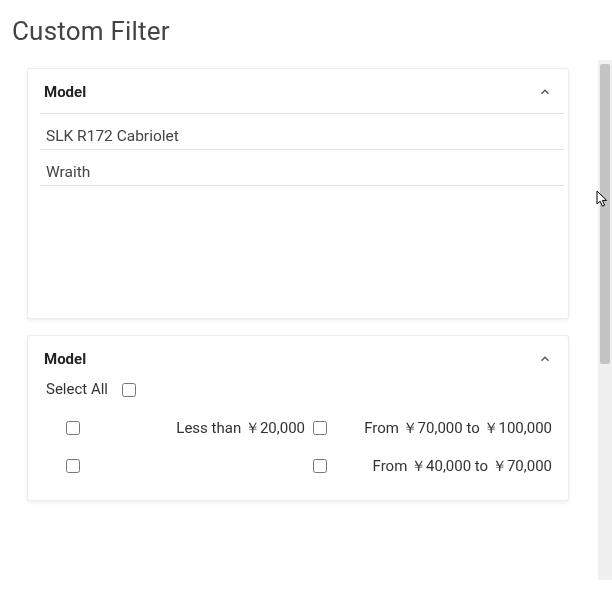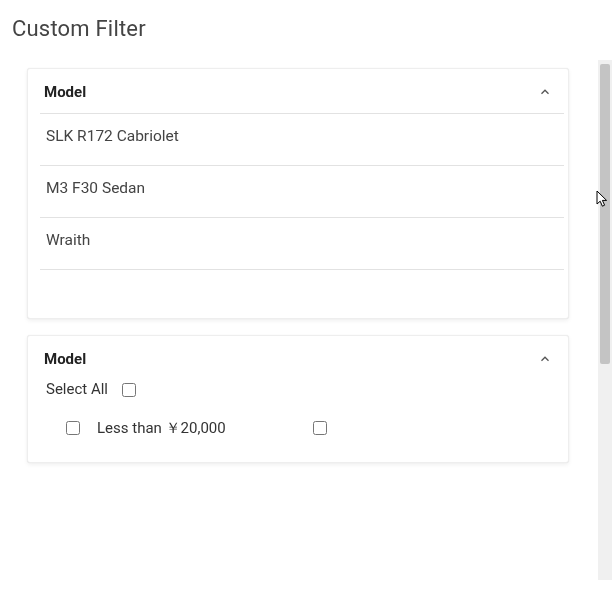--- a/index.html
+++ b/index.html
@@ -6,21 +6,21 @@
   html, body {
     margin: 0; padding: 0;
     font-family: -apple-system, "Segoe UI", Roboto, Arial, sans-serif;
     color: #333;
     background: #fff;
     width: 612px; height: 590px;
     overflow: hidden;
     position: relative;
   }
   .page-title {
-    font-size: 22px;
+    font-size: 26px;
     font-weight: 400;
     color: #444;
     padding: 16px 12px 8px 12px;
     letter-spacing: .2px;
   }
   .panel-outer {
     position: absolute;
     left: 17px;
     top: 56px;
     width: 562px;
@@ -59,21 +59,21 @@
     height: 195px;
     overflow-y: scroll;
     margin: 0 4px 10px 12px;
     scrollbar-width: auto;
   }
   .list-container::-webkit-scrollbar { width: 8px; }
   .list-container::-webkit-scrollbar-track { background: #f3f3f3; }
   .list-container::-webkit-scrollbar-thumb { background: #c8c8c8; border-radius: 3px; }
 
   .list-item {
-    padding: 13px 10px 20px 6px;
+    padding: 13px 10px 4px 6px;
     border-bottom: 1px solid #e2e2e2;
     font-size: 15.5px;
     color: #444;
     cursor: pointer;
     font-weight: 400;
   }
   .list-item:first-child { border-top: 1px solid #e2e2e2; }
 
   .select-all {
     padding: 0 16px 6px 18px;
@@ -83,21 +83,21 @@
   }
   .options-grid {
     display: grid;
     grid-template-columns: 1fr 1fr;
     column-gap: 4px;
     row-gap: 18px;
     padding: 12px 16px 24px 34px;
   }
   .opt {
     display: flex; align-items: center; gap: 14px;
-    font-size: 15px; color: #333;
+    font-size: 15px; color: #333; justify-content: space-between;
   }
   input[type=checkbox] {
     width: 14px; height: 14px;
     accent-color: #555;
     cursor: pointer;
   }
 
   .right-scrollbar {
     position: absolute;
     right: 0; top: 60px;
@@ -132,21 +132,20 @@
     <div class="card-header">
       <span>Model</span>
       <span class="chevron">
         <svg viewBox="0 0 24 24" fill="none" stroke="currentColor" stroke-width="2.2">
             <polyline points="6 15 12 9 18 15"></polyline>
           </svg>
       </span>
     </div>
     <div class="list-container">
       <div class="list-item">SLK R172 Cabriolet</div>
-      <div class="list-item">M3 F30 Sedan</div>
       <div class="list-item">Wraith</div>
     </div>
   </div>
 
   <div class="card">
     <div class="card-header">
       <span>Model</span>
       <span class="chevron">
         <svg viewBox="0 0 24 24" fill="none" stroke="currentColor" stroke-width="2.2">
             <polyline points="6 15 12 9 18 15"></polyline>
@@ -157,20 +156,28 @@
       <span>Select All</span>
       <input type="checkbox" style="">
     </div>
     <div class="options-grid">
       <label class="opt">
         <input type="checkbox" style="">
         <span>Less than ￥20,000</span>
       </label>
       <label class="opt">
         <input type="checkbox" style="">
+        <span>From ￥70,000 to ￥100,000</span>
+      </label>
+      <label class="opt">
+        <input type="checkbox" style="">
+      </label>
+      <label class="opt">
+        <input type="checkbox" style="">
+        <span>From ￥40,000 to ￥70,000</span>
       </label>
     </div>
   </div>
 
 </div>
 
 <div class="right-scrollbar">
   <div class="thumb"></div>
 </div>
 

